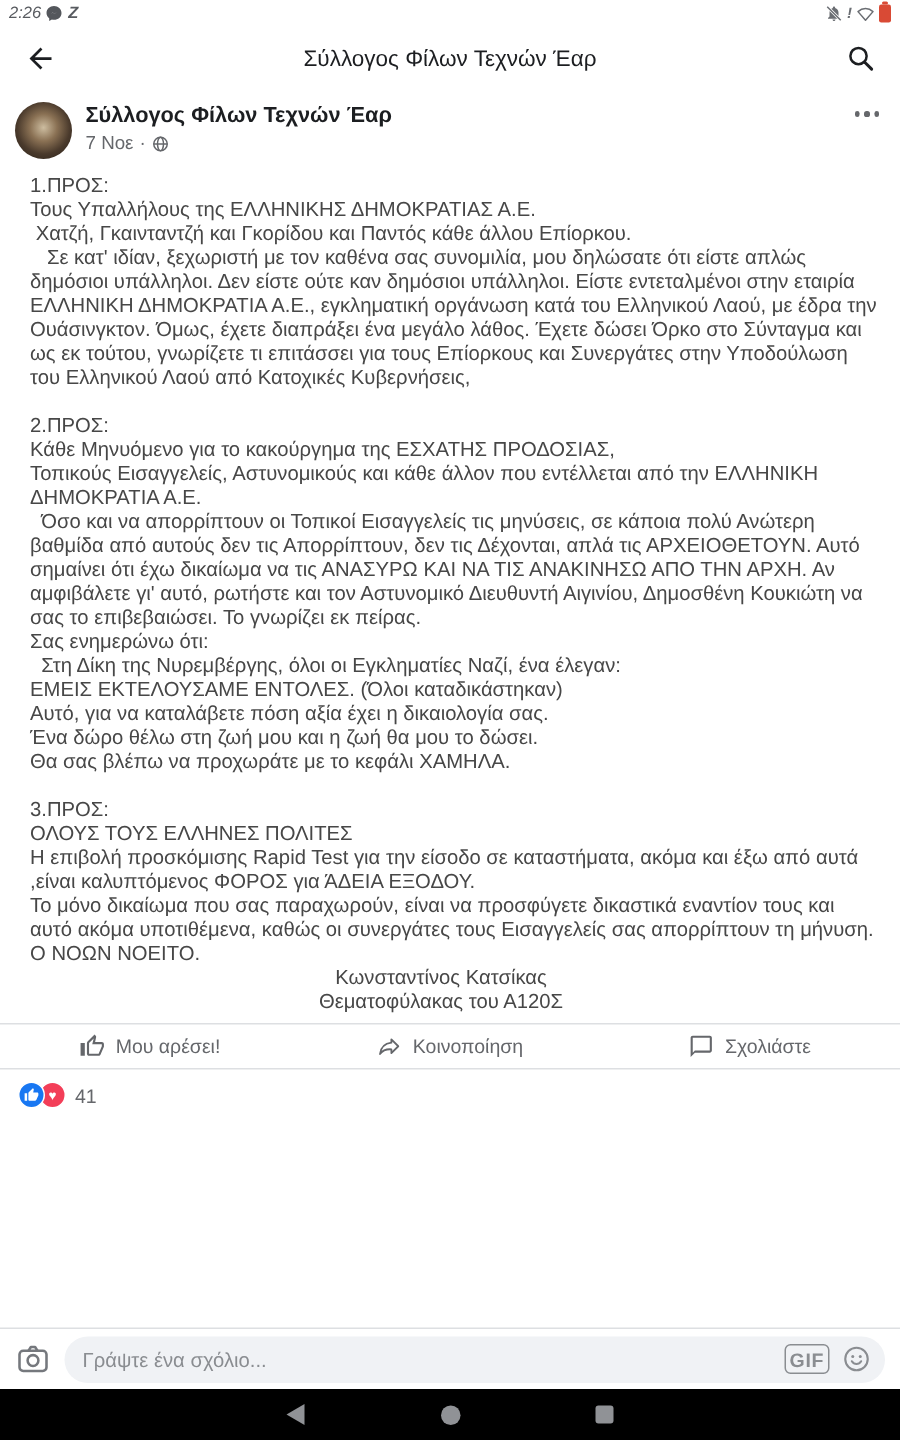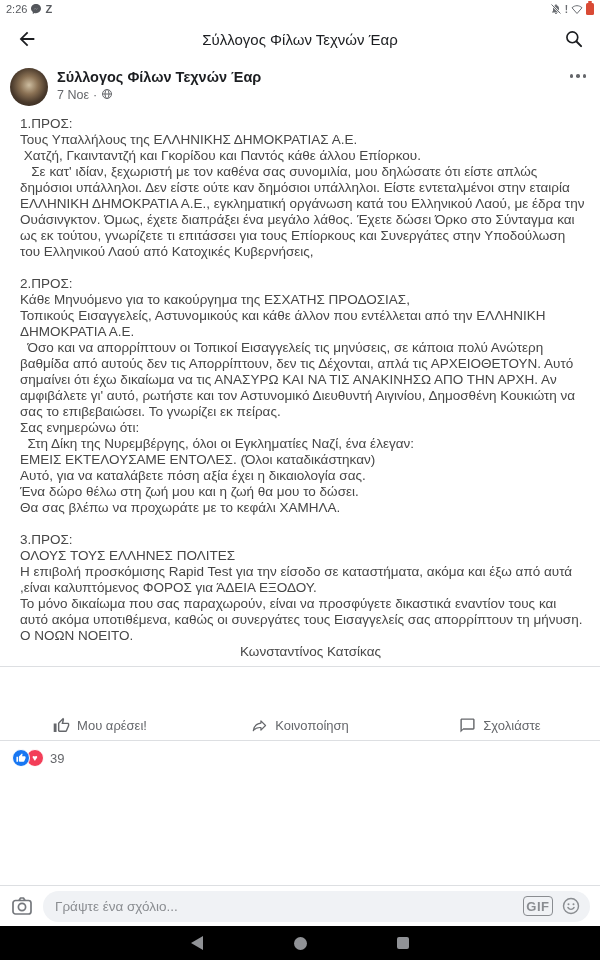--- a/index.html
+++ b/index.html
@@ -1,53 +1,53 @@
 <!DOCTYPE html>
 <html><head>
 <meta charset="utf-8">
 <style>
   * { margin:0; padding:0; box-sizing:border-box; }
   html,body { width:600px; height:960px; background:#fff; font-family:"Liberation Sans", sans-serif; }
   .screen { width:600px; height:960px; display:flex; flex-direction:column; overflow:hidden; background:#fff; }
 
   
   .status-bar { height:18px; flex:0 0 auto; display:flex; justify-content:space-between; align-items:center; padding:0 6px; }
-  .sb-left, .sb-right { display:flex; align-items:center; gap:3px; }
+  .sb-left, .sb-right { display:flex; align-items:center; gap:3px;font-style:italic; }
   .sb-time { font-size:11px; color:#585b60; }
   .sb-z { font-size:11px; font-weight:bold; color:#585b60; letter-spacing:-1px; }
   .battery { width:8px; height:12px; background:#d94a35; border-radius:1.5px; position:relative; }
   .battery:before { content:""; position:absolute; top:-2px; left:2px; width:4px; height:2px; background:#d94a35; border-radius:1px; }
 
   
   .app-bar { height:42px; flex:0 0 auto; display:flex; align-items:center; justify-content:space-between; padding:0 16px; position:relative; background:#fff; }
   .ab-title { position:absolute; left:50%; transform:translateX(-50%); font-size:15px; color:#1c1e21; white-space:nowrap; }
   .icon-btn { background:none; border:none; padding:0; display:flex; align-items:center; cursor:pointer; }
 
   
   .post-header { flex:0 0 auto; display:flex; align-items:flex-start; padding:8px 12px 4px 10px; }
   .avatar { width:38px; height:38px; border-radius:50%; flex:0 0 auto;
             background: radial-gradient(circle at 50% 45%, #cdbda0 0%, #8a7154 32%, #4a3a2c 62%, #241c14 100%); }
   .ph-meta { flex:1 1 auto; padding-left:9px; padding-top:1px; }
   .ph-name { font-size:14.5px; font-weight:bold; color:#1c1e21; }
-  .ph-sub { display:flex; align-items:flex-start; gap:4px; margin-top:3px; font-size:12.5px; color:#65676b; }
+  .ph-sub { display:flex; align-items:flex-end; gap:4px; margin-top:3px; font-size:12.5px; color:#65676b; }
   .more-btn { background:none; border:none; padding:6px 2px; cursor:pointer; }
   .dots { display:flex; gap:3px; }
   .dots i { width:3.5px; height:3.5px; border-radius:50%; background:#65676b; display:block; }
 
   
   .post-text { flex:0 1 auto; overflow:hidden; padding:6px 12px 0 20px; font-size:13.5px; line-height:16px;
                color:#474747; white-space:pre-wrap; }
-  .signature { flex:0 0 auto; padding-left:240px; padding-right:12px; text-align:left;
+  .signature { flex:0 0 auto; padding-right:12px; text-align:center;
                font-size:13.5px; line-height:16px; color:#474747; }
 
   
   .action-bar { flex:0 0 auto; margin-top:6px; display:flex; border-top:1px solid #dddfe2; border-bottom:1px solid #dddfe2; }
   .action-bar button { flex:1 1 0; display:flex; align-items:center; justify-content:center; gap:7px;
                        background:none; border:none; padding:6px 0; font-family:inherit;
-                       font-size:13px; color:#65676b; cursor:pointer;margin-top:44px; }
+                       font-size:13px; color:#65676b; cursor:pointer; }
 
   
   .reactions-row { flex:0 0 auto; display:flex; align-items:center; padding:8px 12px 6px 12px; }
   .rx { width:18px; height:18px; border-radius:50%; display:flex; align-items:center; justify-content:center; border:1.5px solid #fff; }
   .rx-like { background:#1877f2; z-index:2; }
   .rx-love { background:#f33e58; margin-left:-4px; z-index:1; color:#fff; font-size:9px; line-height:1; }
   .rx-count { margin-left:6px; font-size:13px; color:#65676b; }
 
   .spacer { flex:1 1 auto; min-height:0; background:#fff; }
 
@@ -160,20 +160,21 @@
 Αυτό, για να καταλάβετε πόση αξία έχει η δικαιολογία σας.
 Ένα δώρο θέλω στη ζωή μου και η ζωή θα μου το δώσει.
 Θα σας βλέπω να προχωράτε με το κεφάλι ΧΑΜΗΛΑ.
 
 3.ΠΡΟΣ:
 ΟΛΟΥΣ ΤΟΥΣ ΕΛΛΗΝΕΣ ΠΟΛΙΤΕΣ
 Η επιβολή προσκόμισης Rapid Test για την είσοδο σε καταστήματα, ακόμα και έξω από αυτά ,είναι καλυπτόμενος ΦΟΡΟΣ για ΆΔΕΙΑ ΕΞΟΔΟΥ.
 Το μόνο δικαίωμα που σας παραχωρούν, είναι να προσφύγετε δικαστικά εναντίον τους και αυτό ακόμα υποτιθέμενα, καθώς οι συνεργάτες τους Εισαγγελείς σας απορρίπτουν τη μήνυση. Ο ΝΟΩΝ ΝΟΕΙΤΟ.</div>
   <div class="signature">
     <div>Κωνσταντίνος Κατσίκας</div>
+    <div>Θεματοφύλακας του Α120Σ</div>
   </div>
 
   <div class="action-bar">
     <button>
       <span>
         <svg width="17" height="17" viewBox="0 0 24 24">
             <path d="M9 21h9c.83 0 1.54-.5 1.84-1.22l3.02-7.05c.09-.23.14-.47.14-.73v-2c0-1.1-.9-2-2-2h-6.31l.95-4.57.03-.32c0-.41-.17-.79-.44-1.06L14.17 1 7.58 7.59C7.22 7.95 7 8.45 7 9v10c0 1.1.9 2 2 2zM9 9l4.34-4.34L12 10h9v2l-3 7H9V9zM1 9h4v12H1z" fill="#65676b"></path>
           </svg>
       </span>
       <span>Μου αρέσει!</span>
@@ -196,21 +197,21 @@
     </button>
   </div>
 
   <div class="reactions-row">
     <span class="rx rx-like">
       <svg width="10" height="10" viewBox="0 0 24 24">
           <path d="M1 21h4V9H1v12zM23 10c0-1.1-.9-2-2-2h-6.31l.95-4.57.03-.32c0-.41-.17-.79-.44-1.06L14.17 1 7.59 7.59C7.22 7.95 7 8.45 7 9v10c0 1.1.9 2 2 2h9c.83 0 1.54-.5 1.84-1.22l3.02-7.05c.09-.23.14-.47.14-.73v-2z" fill="#fff"></path>
         </svg>
     </span>
     <span class="rx rx-love">♥</span>
-    <span class="rx-count">39</span>
+    <span class="rx-count">41</span>
   </div>
 
   <div class="spacer"></div>
 
   <div class="composer">
     <button class="icon-btn">
       <span>
         <svg width="24" height="24" viewBox="0 0 24 24">
             <rect x="3" y="6.5" width="18" height="13.5" rx="2.5" fill="none" stroke="#75787d" stroke-width="1.7"></rect>
             <path d="M9 6.5L10.6 4h2.8L15 6.5" fill="none" stroke="#75787d" stroke-width="1.7" stroke-linejoin="round"></path>

